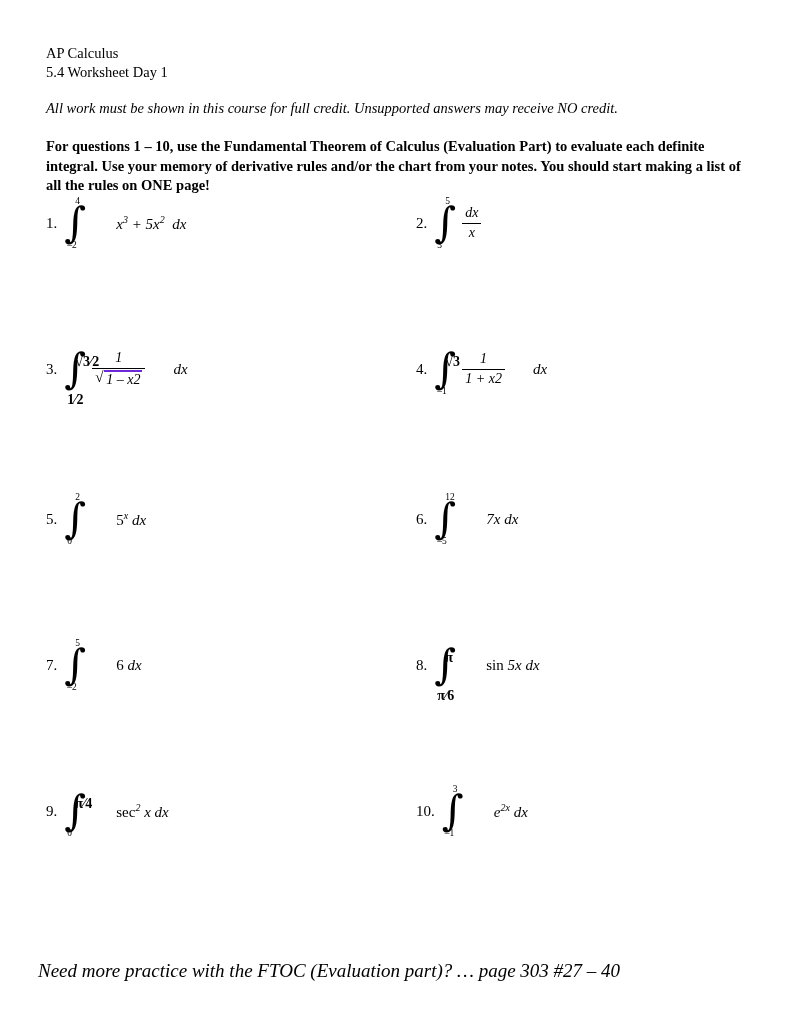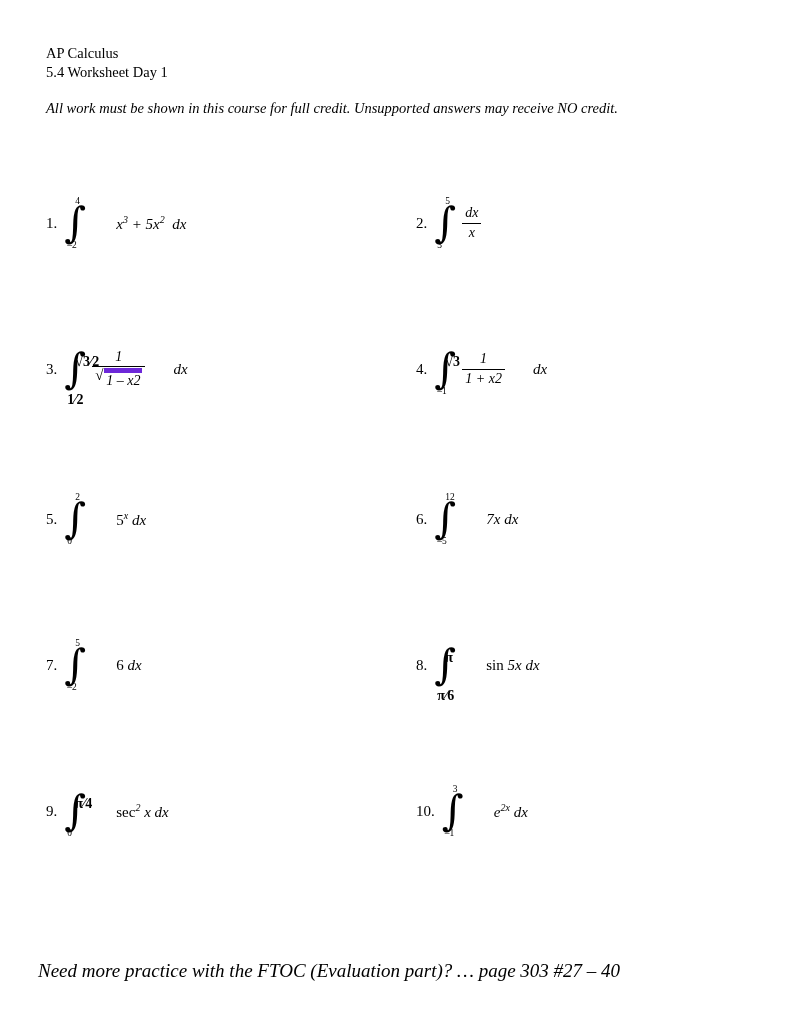--- a/index.html
+++ b/index.html
@@ -148,41 +148,42 @@
   }
   .rad::before {
     content: "\221A";
     position: absolute;
     left: 0;
     top: -1px;
     font-style: normal;
     font-size: 15px;
   }
   .rad .bar {
-    border-top: 5px solid #6d28d9;
+    border-top: 2px solid #6d28d9;
     padding: 0 2px;
     display: inline-block;
   }
   .footer {
     position: absolute;
     left: 38px;
     top: 960px;
     font-style: italic;
     font-size: 19px;
   }
 </style>
 </head>
 <body>
 
 <div class="page">
 
   <div class="content">
     <div class="hdr-line">AP Calculus</div>
     <div class="hdr-line">5.4 Worksheet Day 1</div>
     <div class="note-italic">All work must be shown in this course for full credit.  Unsupported answers may receive NO credit.</div>
+    <div class="instructions">For questions 1 – 10, use the Fundamental Theorem of Calculus (Evaluation Part) to evaluate each definite integral.  Use your memory of derivative rules and/or the chart from your notes.  You should start making a list of all the rules on ONE page!</div>
   </div>
 
   <div class="problems">
 
     <div class="row">
       <div class="prob left" style="top:10px;">
         <span class="num">1.</span>
         <span class="integral">
           <span class="int-glyph">∫</span>
           <span class="lim-up">4</span>

